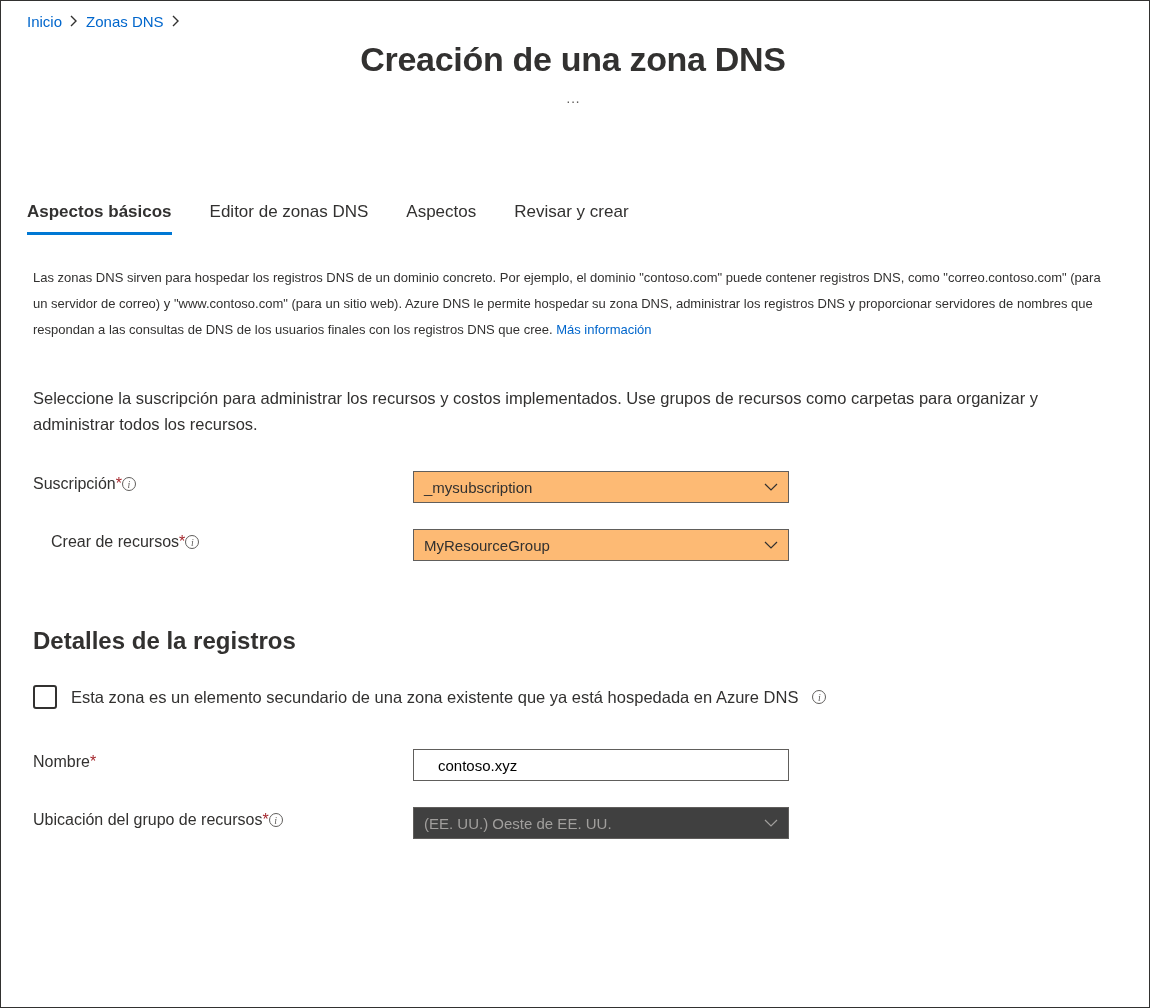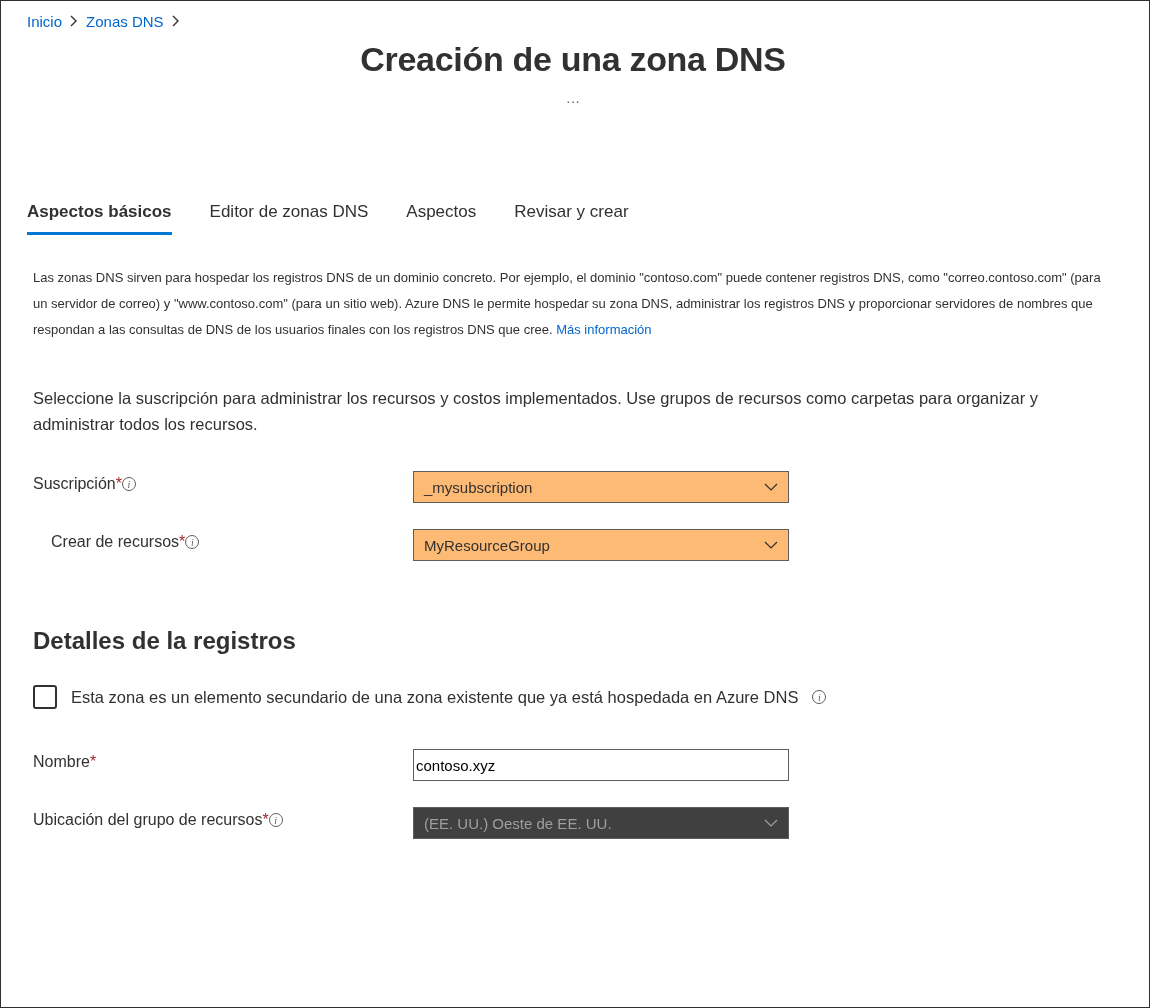--- a/index.html
+++ b/index.html
@@ -60,21 +60,21 @@
       background: #404040;
       color: #a19f9d;
       cursor: default;
     }
     .select-box .chevdown svg { display: block; }
     .create-new { font-size: 15.5px; margin-top: 8px; }
     .text-input {
       width: 100%;
       height: 32px;
       border: 1px solid #605e5c;
-      padding: 0 2px;
+      padding: 0 24px;
       font-size: 15px;
       font-family: inherit;
     }
     .checkbox-row { display: flex; align-items: center; gap: 14px; margin-bottom: 40px; }
     .checkbox-box {
       width: 24px; height: 24px;
       border: 2px solid #323130;
       border-radius: 3px;
       cursor: pointer;
     }

